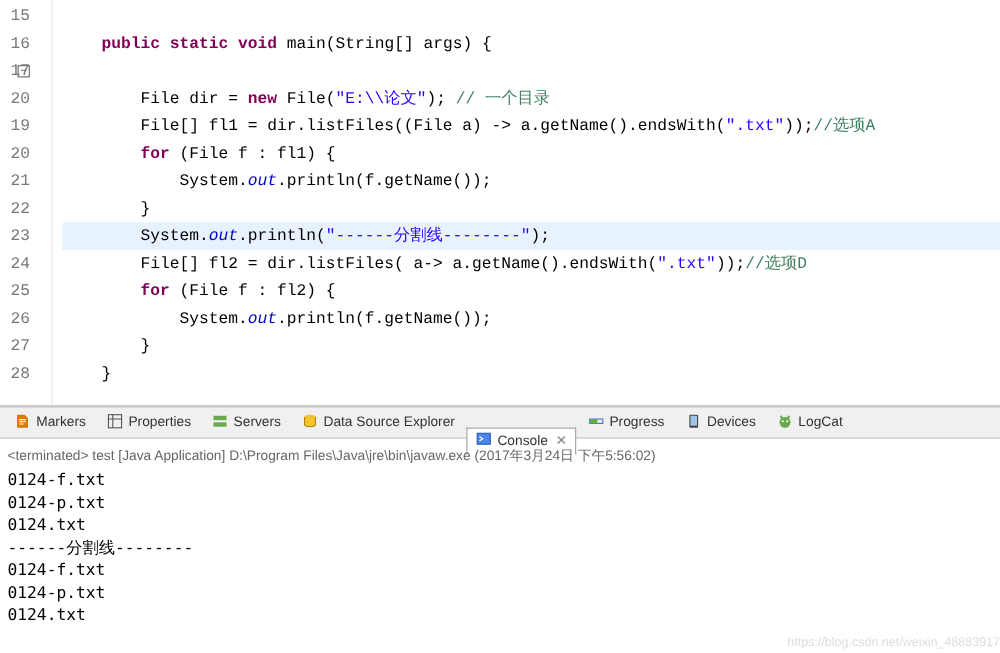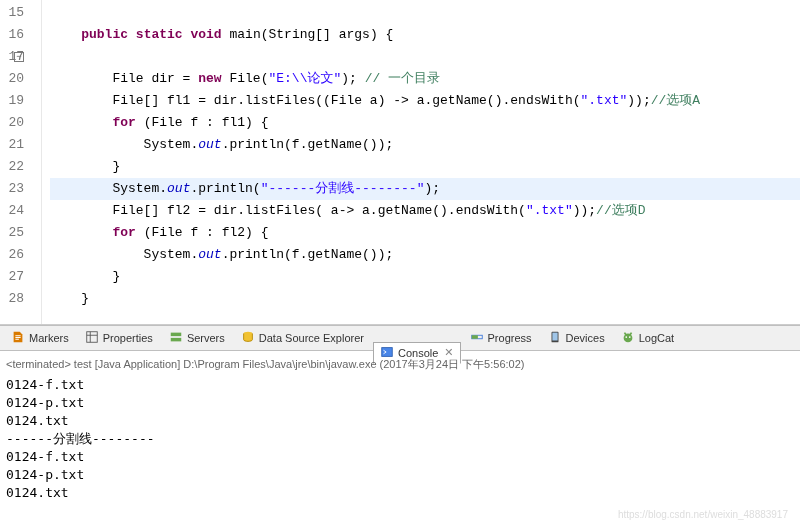--- a/index.html
+++ b/index.html
@@ -96,21 +96,21 @@
     font-size: 13px;
     padding: 0 6px;
     line-height: 18px;
     color: #000;
     background:#fff;
   }
   .console-body div { height: 18px; }
   .watermark {
     position: absolute;
     bottom: 2px;
-    right: 12px;
+    right: 0;
     font-size: 10px;
     color: #ddd;
     font-family: sans-serif;
   }
 </style>
 </head>
 <body>
 
 <div class="editor">
   <div class="gutter" id="gutter">

